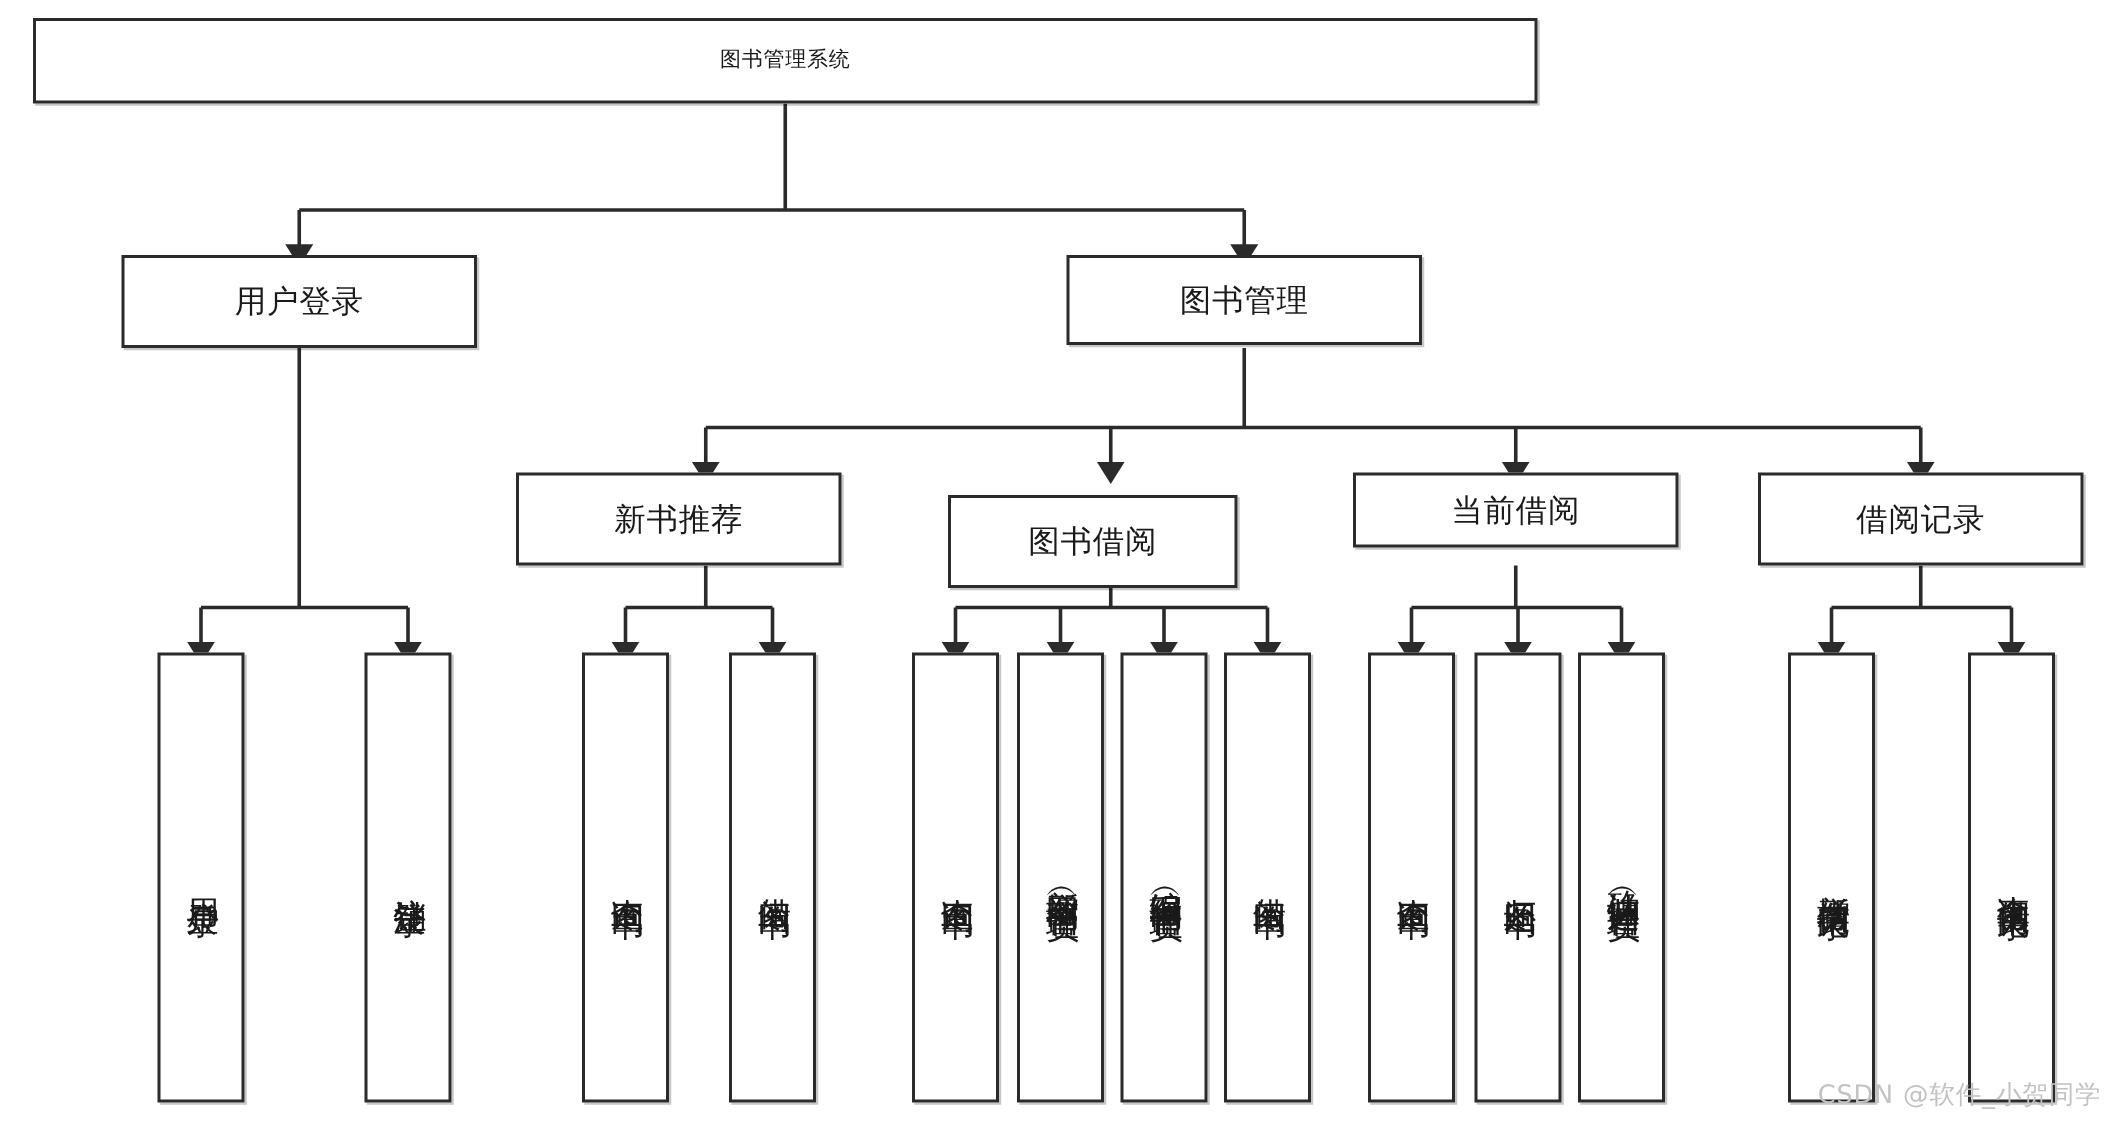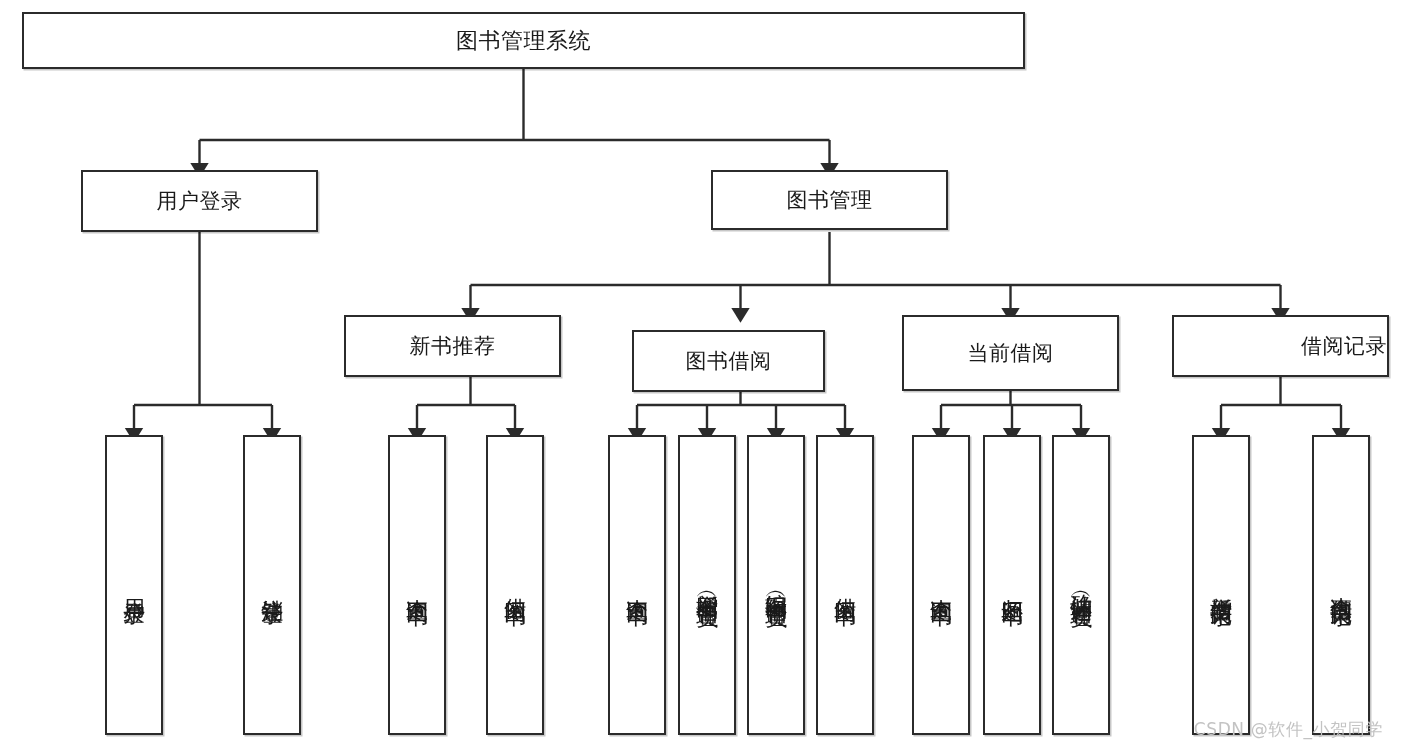--- a/index.html
+++ b/index.html
@@ -42,39 +42,39 @@
     text-align: center;
     line-height: 1.18;
     letter-spacing: 0.5px;
   }
   
   .node.horiz .node-label {
     writing-mode: horizontal-tb;
     font-size: 21px;
   }
   .node.root .node-label {
-    font-size: 22px;
+    font-size: 14px;
   }
   
   .node.vert {
     align-items: center;
     justify-content: center;
   }
   .node.vert .node-label {
     writing-mode: vertical-rl;
     text-orientation: upright;
     font-size: 22px;
     line-height: 1.12;
     letter-spacing: 2px;
     white-space: nowrap;
     max-height: 284px;
   }
   #watermark {
     position: absolute;
-    right: 22px;
+    right: 4px;
     bottom: 6px;
     font-size: 17px;
     color: #c3c3c3;
     letter-spacing: 0.6px;
     white-space: nowrap;
     font-family: "DejaVu Sans", "Liberation Sans", sans-serif;
   }
 </style>
 </head>
 <body>
@@ -134,24 +134,24 @@
   <div class="node horiz" style="left: 711px; top: 170px; width: 237px; height: 60px;">
     <span class="node-label">图书管理</span>
   </div>
 
   <div class="node horiz" style="left: 344px; top: 315px; width: 217px; height: 62px;">
     <span class="node-label">新书推荐</span>
   </div>
   <div class="node horiz" style="left: 632px; top: 330px; width: 193px; height: 62px;">
     <span class="node-label">图书借阅</span>
   </div>
-  <div class="node horiz" style="left: 902px; top: 315px; width: 217px; height: 76px;">
+  <div class="node horiz" style="left: 902px; top: 315px; width: 217px; height: 50px;">
     <span class="node-label">当前借阅</span>
   </div>
-  <div class="node horiz" style="left: 1172px; top: 315px; width: 217px; height: 62px; justify-content: flex-end;">
+  <div class="node horiz" style="left: 1172px; top: 315px; width: 217px; height: 62px;">
     <span class="node-label">借阅记录</span>
   </div>
 
   <div class="node vert" style="left: 105px; top: 435px; width: 58px; height: 300px;">
     <span class="node-label">用户登录</span>
   </div>
   <div class="node vert" style="left: 243px; top: 435px; width: 58px; height: 300px;">
     <span class="node-label">注销登录</span>
   </div>
   <div class="node vert" style="left: 388px; top: 435px; width: 58px; height: 300px;">

